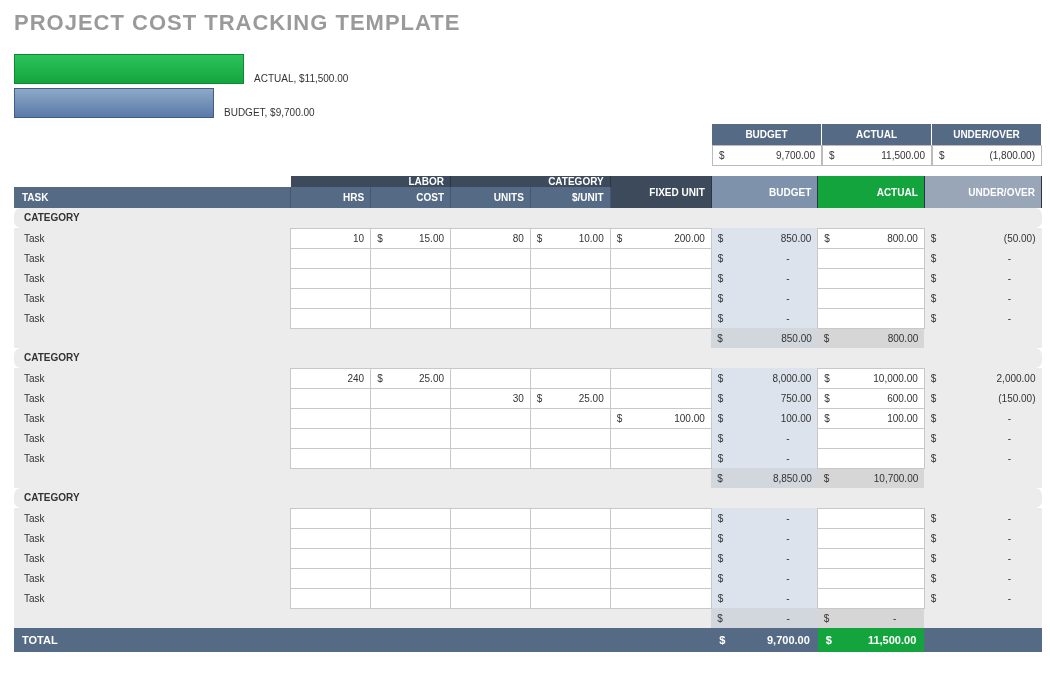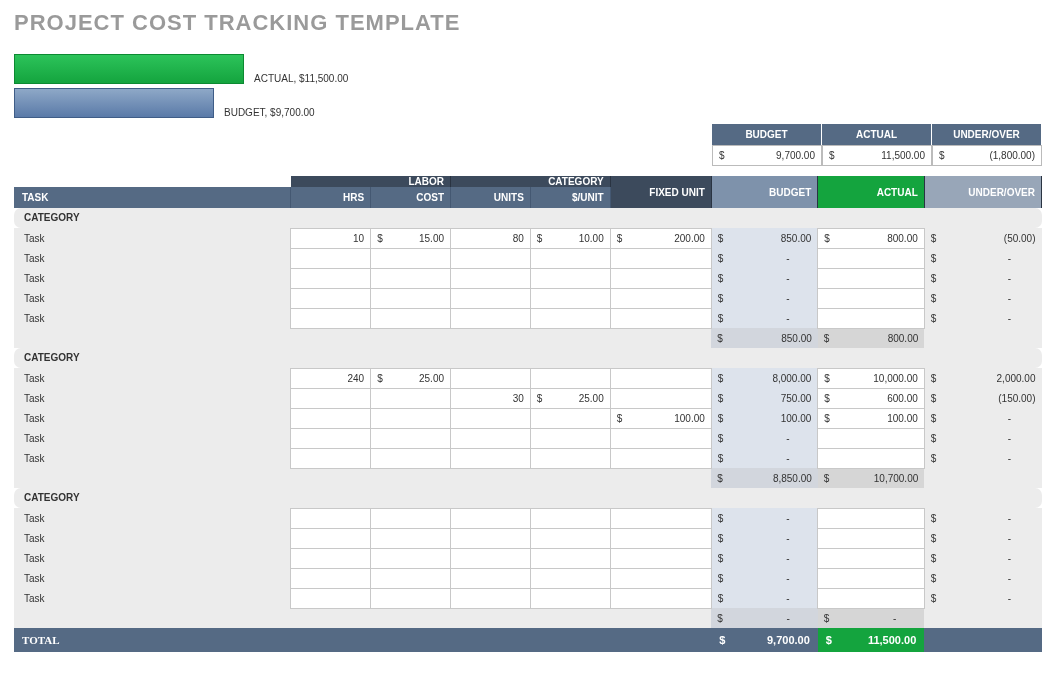--- a/index.html
+++ b/index.html
@@ -94,21 +94,21 @@
   tbody td.graycell .cur{float:left;}
   tbody td.subtotal-bud{ background:#d2d6dd; text-align:right; font-size:10px;}
   tbody td.subtotal-bud .cur{float:left;}
   tbody td.subtotal-act{ background:#d6d6d6; text-align:right;}
   tbody td.subtotal-act .cur{float:left;}
 
   tfoot td{
     background:#556a84; color:#fff; font-weight:700; font-size:11px;
     padding:6px 8px;
   }
-  tfoot td.lbl{ text-align:left;font-family:Liberation Serif, serif;}
+  tfoot td.lbl{ text-align:left;}
   tfoot td.money{ text-align:right;}
   tfoot td.money .cur{float:left;}
   tfoot td.total-act{ background:#14a43e;}
 </style>
 </head>
 <body>
 
 <div class="page">
   <div class="title">PROJECT COST TRACKING TEMPLATE</div>
 

